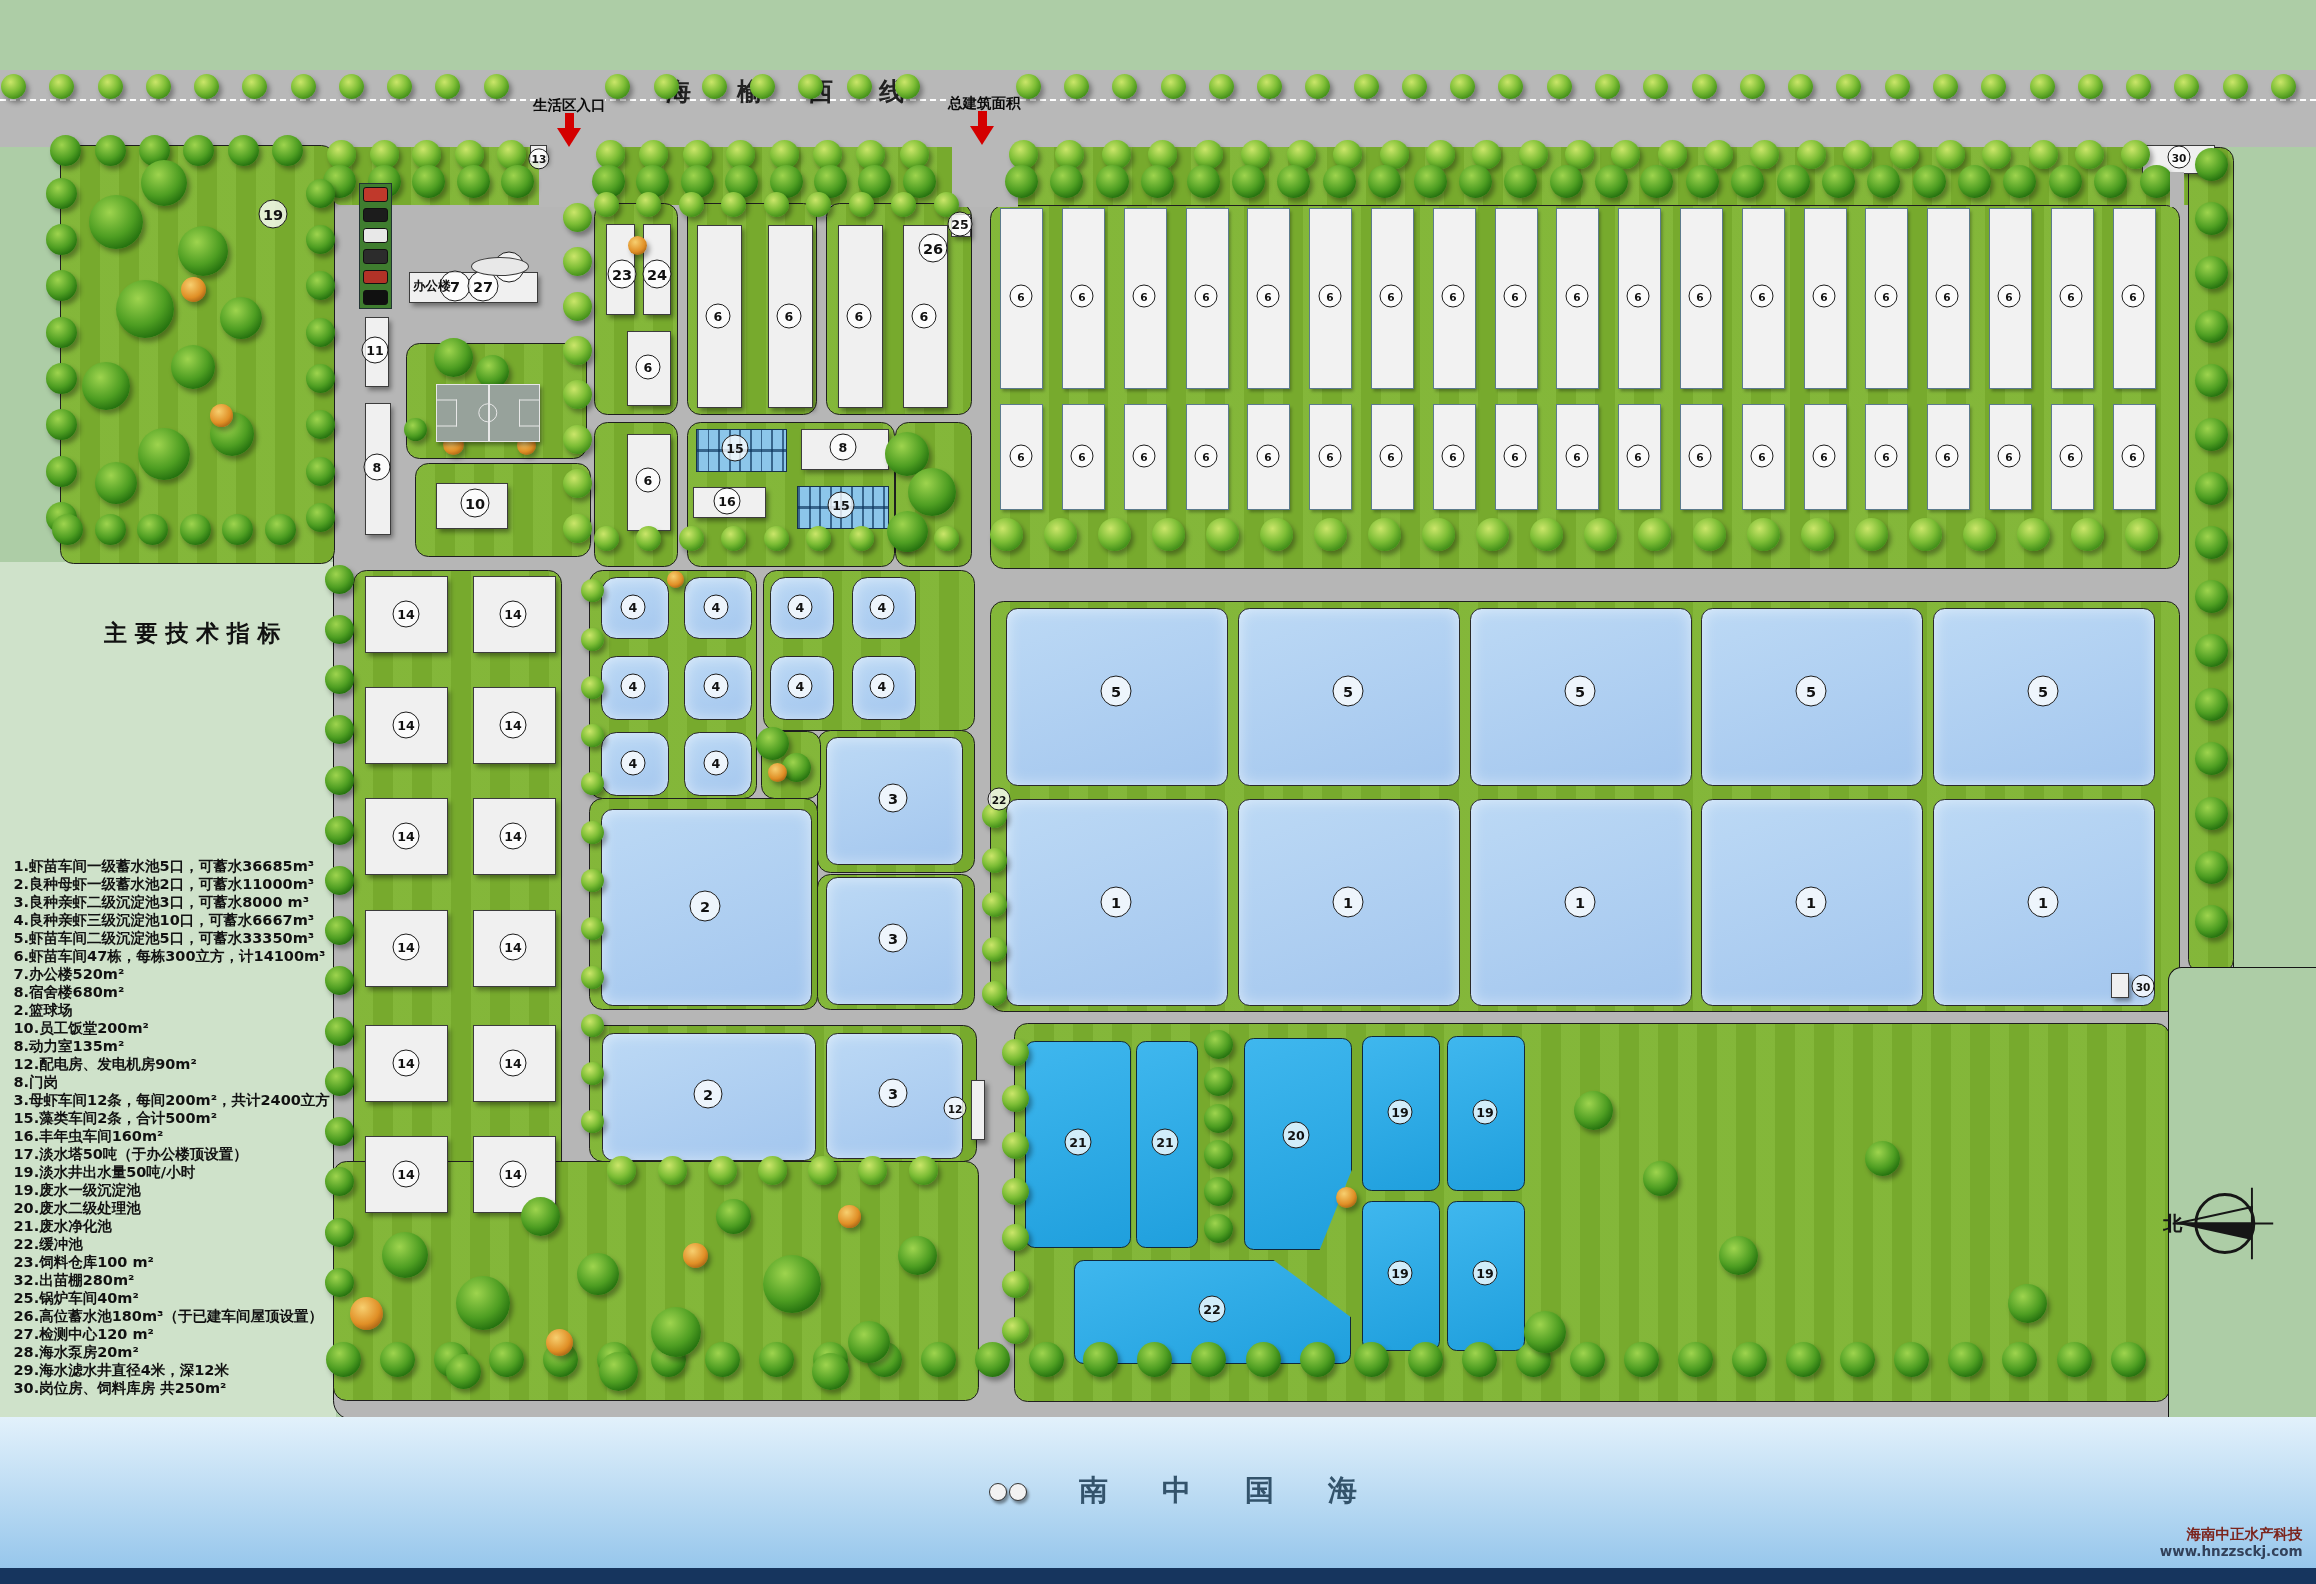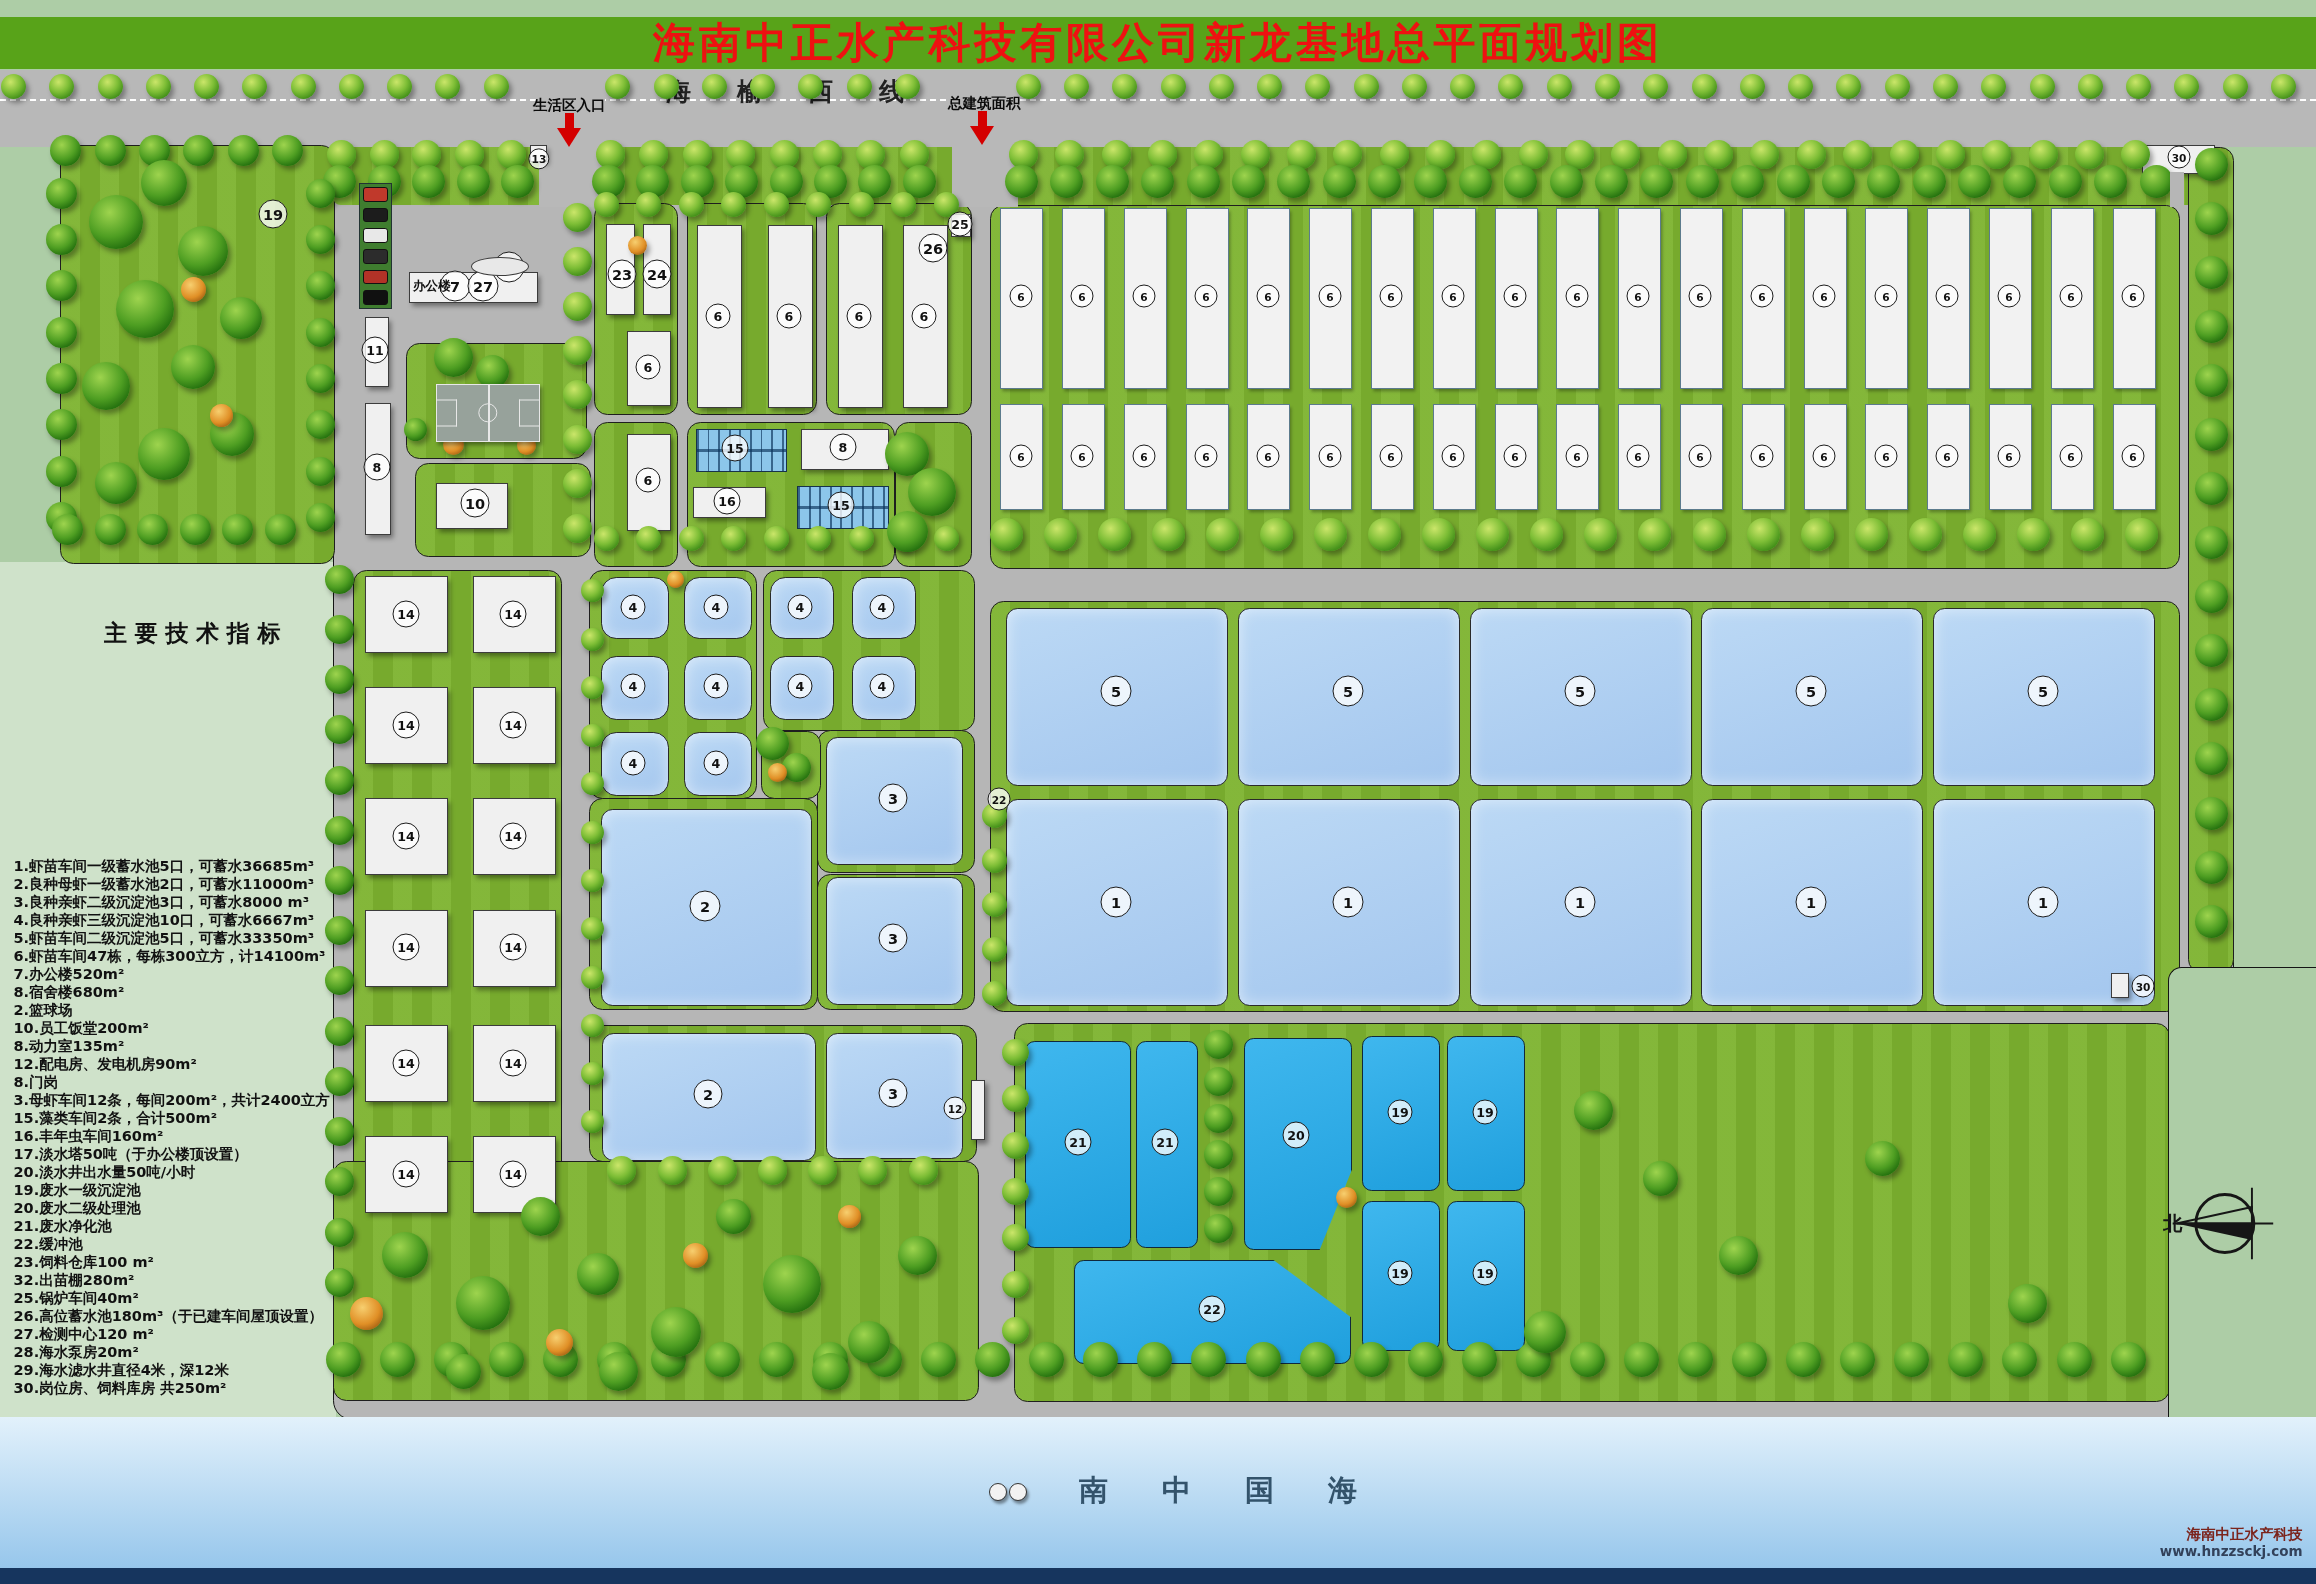--- a/index.html
+++ b/index.html
@@ -57,23 +57,20 @@
   .car{width:23px;height:12.6px;border-radius:2.9px;border:1px solid #111;}
   #compass{position:absolute;left:2163px;top:1180px;}
   #mini30a-drive{position:absolute;left:2170px;top:172px;width:13.5px;height:35px;background:#b6b6b6;}
   .well{position:absolute;width:16.4px;height:16.4px;border-radius:50%;background:#f2f2f2;border:1px solid #333;box-shadow:1.9px 2.9px 2.9px rgba(0,0,0,.4);}
 </style>
 </head>
 <body>
 
 <div id="canvas">
 
-  <div class="abs" id="title-band">
-    <span>海南中正水产科技有限公司新龙基地总平面规划图</span>
-  </div>
 
   <div class="abs" id="highway">
     <div class="centerline"></div>
   </div>
   <div class="lbl" id="highway-name">海榆西线</div>
 
   <div class="abs" id="legend-panel"></div>
 
   <div class="abs" id="site-base"></div>
 
@@ -712,21 +709,21 @@
       <div>8.宿舍楼680m²</div>
       <div>2.篮球场</div>
       <div>10.员工饭堂200m²</div>
       <div>8.动力室135m²</div>
       <div>12.配电房、发电机房90m²</div>
       <div>8.门岗</div>
       <div>3.母虾车间12条，每间200m²，共计2400立方</div>
       <div>15.藻类车间2条，合计500m²</div>
       <div>16.丰年虫车间160m²</div>
       <div>17.淡水塔50吨（于办公楼顶设置）</div>
-      <div>20.淡水井出水量50吨/小时</div>
+      <div>19.淡水井出水量50吨/小时</div>
       <div>19.废水一级沉淀池</div>
       <div>20.废水二级处理池</div>
       <div>21.废水净化池</div>
       <div>22.缓冲池</div>
       <div>23.饲料仓库100 m²</div>
       <div>32.出苗棚280m²</div>
       <div>25.锅炉车间40m²</div>
       <div>26.高位蓄水池180m³（于已建车间屋顶设置）</div>
       <div>27.检测中心120 m²</div>
       <div>28.海水泵房20m²</div>

